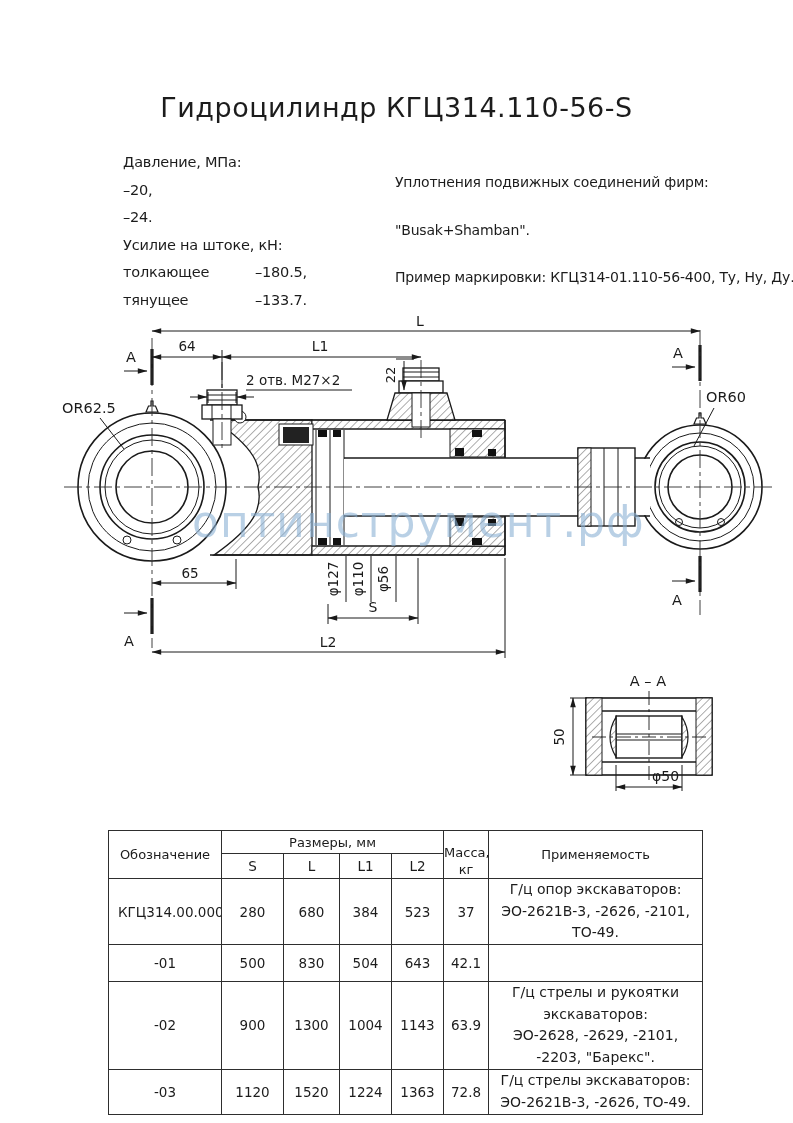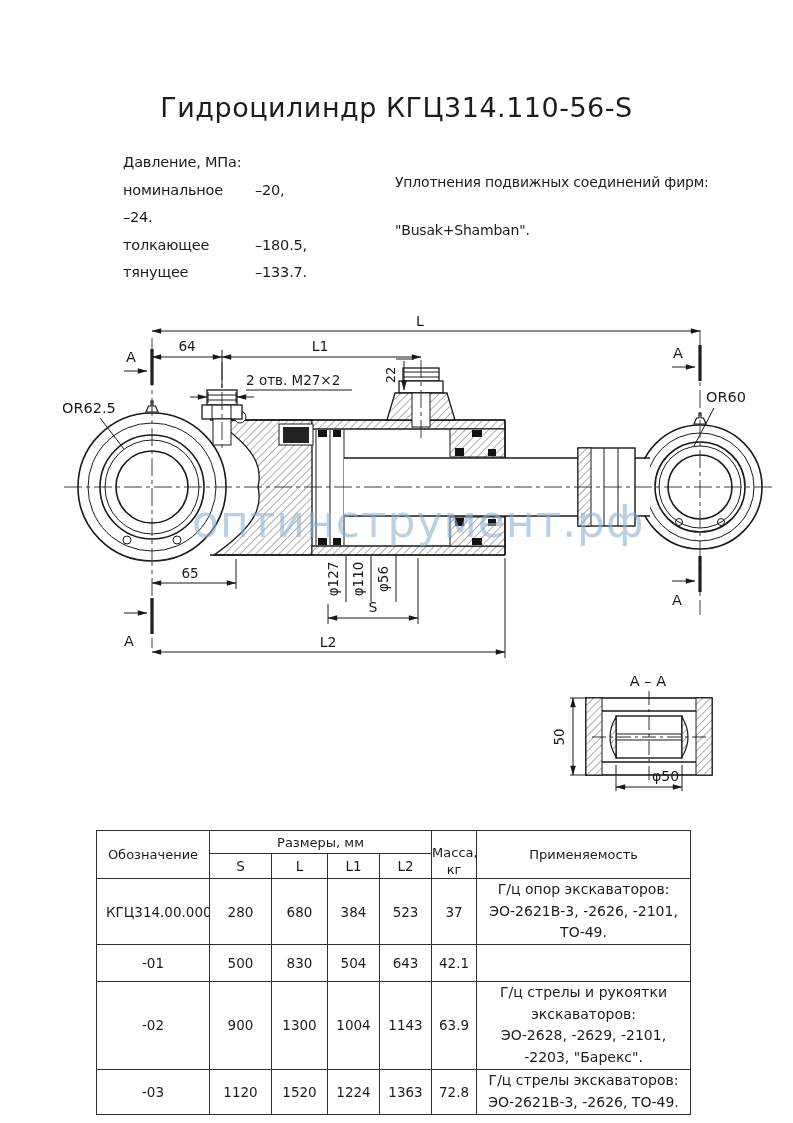--- a/index.html
+++ b/index.html
@@ -9,21 +9,21 @@
          font-size:27px;letter-spacing:.5px;white-space:nowrap;}
   .specs{position:absolute;left:123px;top:149px;font-size:14.5px;letter-spacing:-.2px;}
   .spec-line{display:flex;height:27.5px;line-height:27.5px;white-space:nowrap;}
   .spec-line .lbl{min-width:132px;}
   .notes{position:absolute;left:395px;top:149px;font-size:14px;letter-spacing:-.2px;}
   .note-line{height:27.5px;line-height:27.5px;white-space:nowrap;margin-top:20px;}
   .draw-wrap{position:absolute;left:0;top:305px;width:793px;height:505px;}
   .watermark{position:absolute;left:192px;top:496px;font-size:44px;letter-spacing:1px;
              color:rgba(139,176,211,0.60);white-space:nowrap;z-index:5;}
   
-  table.spec-table{position:absolute;left:96px;top:830px;width:594px;border-collapse:collapse;
+  table.spec-table{position:absolute;left:108px;top:830px;width:594px;border-collapse:collapse;
         table-layout:fixed;font-size:13.5px;color:#1c1c1c;}
   table.spec-table td{border:1px solid #2e2e2e;text-align:center;vertical-align:middle;
         padding:0;overflow:hidden;}
   tr.h1 td{height:22px;font-size:13px;}
   tr.h2 td{height:24px;font-size:13.5px;}
   td.des{text-align:right;padding-right:22px;}
   tr.r1 td{height:46px;}
   tr.r2 td{height:36px;}
   tr.r3 td{height:48px;}
   tr.r4 td{height:44px;}
@@ -39,39 +39,43 @@
 <div class="page">
 
   <div class="title">Гидроцилиндр КГЦ314.110-56-S</div>
 
   <div class="specs">
     <div class="spec-line">
         <span class="lbl">Давление, МПа:</span>
         <span></span>
       </div>
     <div class="spec-line">
-        <span class="lbl">номинальное</span>
         <span>–20,</span>
       </div>
     <div class="spec-line">
         <span>–24.</span>
+      </div>
+    <div class="spec-line">
+        <span class="lbl">Усилие на штоке, кН:</span>
+        <span></span>
       </div>
     <div class="spec-line">
         <span class="lbl">толкающее</span>
         <span>–180.5,</span>
       </div>
     <div class="spec-line">
         <span class="lbl">тянущее</span>
         <span>–133.7.</span>
       </div>
   </div>
 
   <div class="notes">
     <div class="note-line">Уплотнения подвижных соединений фирм:</div>
     <div class="note-line">"Busak+Shamban".</div>
+    <div class="note-line">Пример маркировки: КГЦ314-01.110-56-400, Ту, Ну, Ду.</div>
   </div>
 
   <div class="draw-wrap">
   <svg width="793" height="505" viewBox="0 305 793 505">
     <defs>
       <marker id="arr" viewBox="0 0 12 10" refX="11.5" refY="5" markerWidth="13" markerHeight="8" orient="auto-start-reverse">
         <path d="M0 1.5 L12 5 L0 8.5 Z" fill="#1a1a1a"></path>
       </marker>
       <pattern id="h" width="5.5" height="5.5" patternUnits="userSpaceOnUse" patternTransform="rotate(45)">
         <rect width="5.5" height="5.5" fill="#ffffff"></rect>

